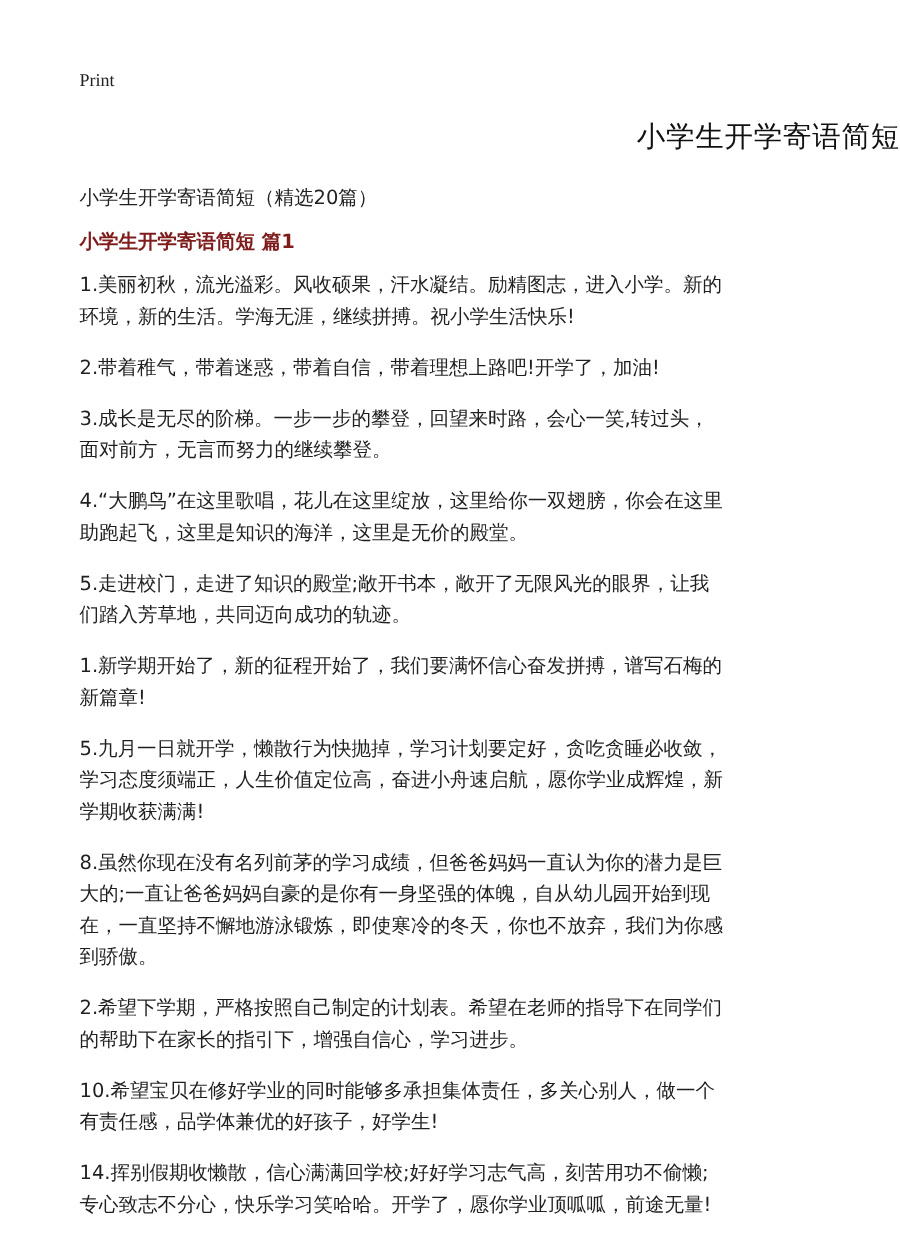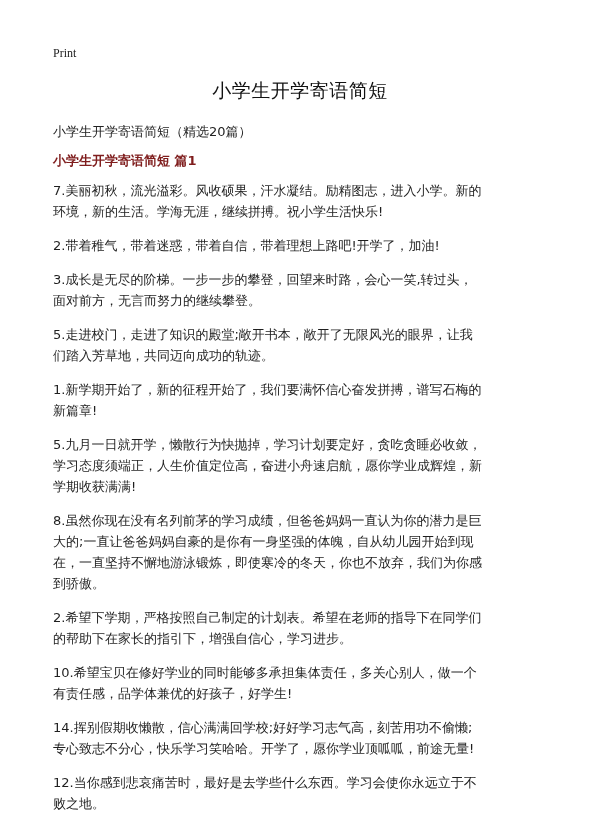--- a/index.html
+++ b/index.html
@@ -28,21 +28,21 @@
       top: 46px;
       font-family: "Liberation Serif", "DejaVu Serif", serif;
       font-size: 12px;
       color: #222;
     }
     .doc-title {
       position: absolute;
       left: 0;
       width: 600px;
       top: 78px;
-      text-align: center;
+      text-align: right;
       font-size: 19px;
       color: #111;
       letter-spacing: 0.5px;
     }
     .doc-subtitle {
       position: absolute;
       left: 53px;
       top: 123px;
       font-size: 13px;
       color: #222;
@@ -73,23 +73,24 @@
   </style>
 </head>
 <body>
 
 <div class="page">
   <div class="print-label">Print</div>
   <div class="doc-title">小学生开学寄语简短</div>
   <div class="doc-subtitle">小学生开学寄语简短（精选20篇）</div>
   <div class="section-heading">小学生开学寄语简短 篇1</div>
   <div class="items">
-    <p class="item">7.美丽初秋，流光溢彩。风收硕果，汗水凝结。励精图志，进入小学。新的环境，新的生活。学海无涯，继续拼搏。祝小学生活快乐!</p>
+    <p class="item">1.美丽初秋，流光溢彩。风收硕果，汗水凝结。励精图志，进入小学。新的环境，新的生活。学海无涯，继续拼搏。祝小学生活快乐!</p>
     <p class="item">2.带着稚气，带着迷惑，带着自信，带着理想上路吧!开学了，加油!</p>
     <p class="item">3.成长是无尽的阶梯。一步一步的攀登，回望来时路，会心一笑,转过头，面对前方，无言而努力的继续攀登。</p>
+    <p class="item">4.“大鹏鸟”在这里歌唱，花儿在这里绽放，这里给你一双翅膀，你会在这里助跑起飞，这里是知识的海洋，这里是无价的殿堂。</p>
     <p class="item">5.走进校门，走进了知识的殿堂;敞开书本，敞开了无限风光的眼界，让我们踏入芳草地，共同迈向成功的轨迹。</p>
     <p class="item">1.新学期开始了，新的征程开始了，我们要满怀信心奋发拼搏，谱写石梅的新篇章!</p>
     <p class="item">5.九月一日就开学，懒散行为快抛掉，学习计划要定好，贪吃贪睡必收敛，学习态度须端正，人生价值定位高，奋进小舟速启航，愿你学业成辉煌，新学期收获满满!</p>
     <p class="item">8.虽然你现在没有名列前茅的学习成绩，但爸爸妈妈一直认为你的潜力是巨大的;一直让爸爸妈妈自豪的是你有一身坚强的体魄，自从幼儿园开始到现在，一直坚持不懈地游泳锻炼，即使寒冷的冬天，你也不放弃，我们为你感到骄傲。</p>
     <p class="item">2.希望下学期，严格按照自己制定的计划表。希望在老师的指导下在同学们的帮助下在家长的指引下，增强自信心，学习进步。</p>
     <p class="item">10.希望宝贝在修好学业的同时能够多承担集体责任，多关心别人，做一个有责任感，品学体兼优的好孩子，好学生!</p>
     <p class="item">14.挥别假期收懒散，信心满满回学校;好好学习志气高，刻苦用功不偷懒;专心致志不分心，快乐学习笑哈哈。开学了，愿你学业顶呱呱，前途无量!</p>
     <p class="item">12.当你感到悲哀痛苦时，最好是去学些什么东西。学习会使你永远立于不败之地。</p>
   </div>
 </div>

